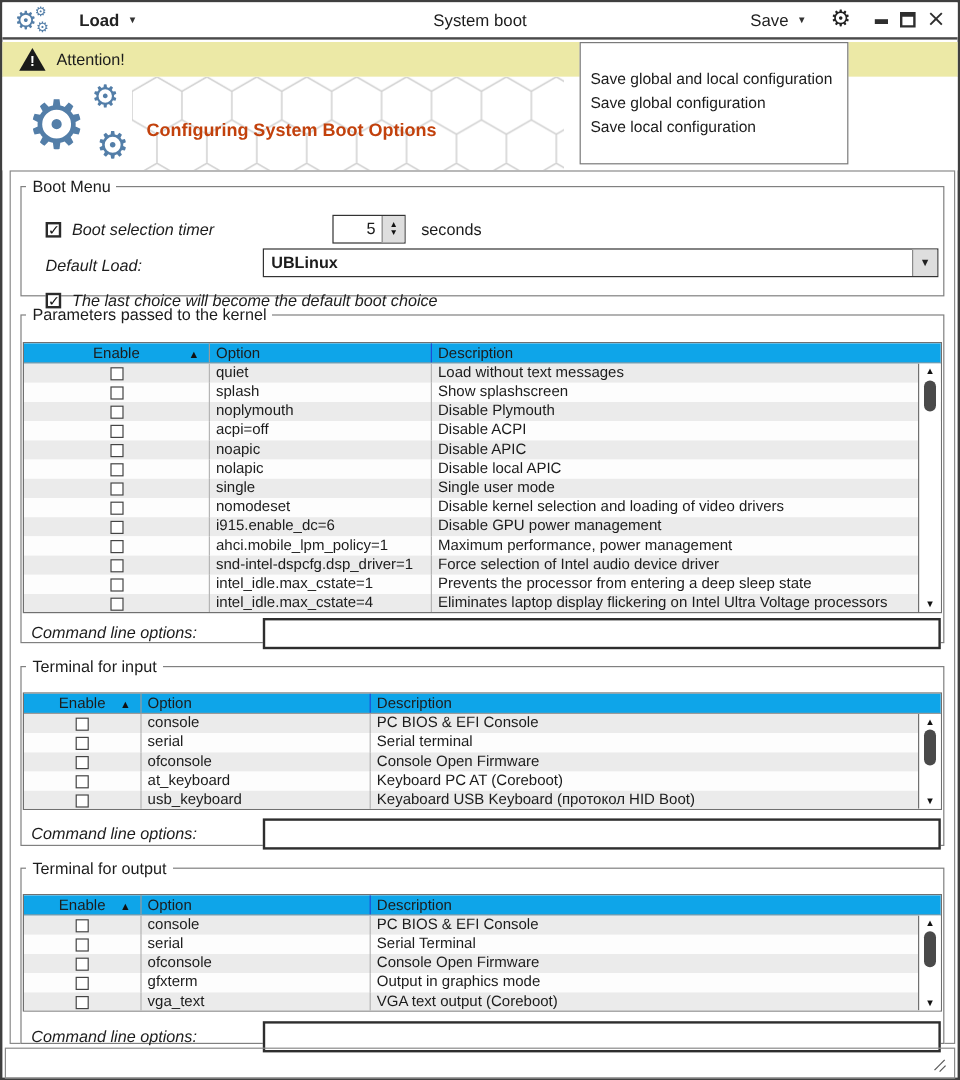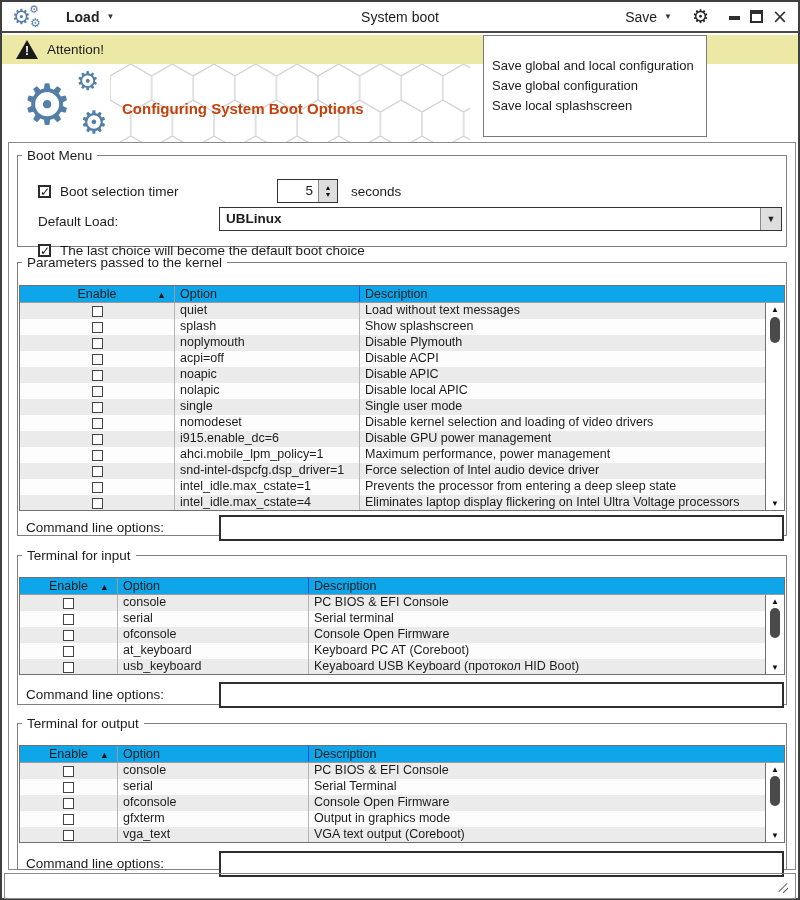--- a/index.html
+++ b/index.html
@@ -68,21 +68,21 @@
   .fs legend { font-size:13.5px; margin-left:4px; padding:0 5px; }
   .fs-boot     { top:5px;   height:99px;  }
   .fs-kernel   { top:112px; height:281px; }
   .fs-term-in  { top:405px; height:157px; }
   .fs-term-out { top:573px; height:154px; }
 
   .row { position:absolute; left:0; right:0; display:flex; align-items:center; }
   .r1 { top:16px; height:24px; padding-left:20px; }
   .r2 { top:46px; height:24px; padding-left:20px; }
   .r3 { top:78px; height:18px; padding-left:20px; }
-  .lbl { font-size:13.5px; }
+  .lbl { font-size:13.5px;font-style:italic; }
   .cb { display:inline-block; width:13px; height:13px; border:2px solid #2b2b2b; background:#fff;
     margin-right:9px; text-align:center; line-height:10px; font-size:12px; font-weight:bold;
     color:#111; cursor:pointer; flex:none; }
   .spinner { position:absolute; left:259px; top:0; width:61px; height:24px;
     border:1px solid #333; display:flex; background:#fff; cursor:text; }
   .spin-val { flex:1; text-align:right; font-size:13.5px; line-height:22px; padding-right:5px; }
   .spin-btns { width:19px; border-left:1px solid #8a8a8a; background:#dedede;
     display:flex; flex-direction:column; align-items:center; justify-content:center; cursor:pointer; }
   .spin-btns i { font-style:normal; font-size:7px; line-height:7px; color:#111; }
   .unit { position:absolute; left:333px; font-size:13.5px; }
@@ -194,21 +194,21 @@
       <i class="g-big">⚙</i>
         <i class="g-small">⚙</i>
         <i class="g-med">⚙</i>
     </div>
     <div class="h-title">Configuring System Boot Options</div>
   </div>
 
   <div class="save-menu">
     <div class="menu-item">Save global and local configuration</div>
     <div class="menu-item">Save global configuration</div>
-    <div class="menu-item">Save local splashscreen</div>
+    <div class="menu-item">Save local configuration</div>
   </div>
 
   <div class="main">
 
     <fieldset class="fs fs-boot">
       <legend>Boot Menu</legend>
       <div class="row r1">
         <span class="cb">✓</span>
         <span class="lbl">Boot selection timer</span>
         <span class="spinner">

